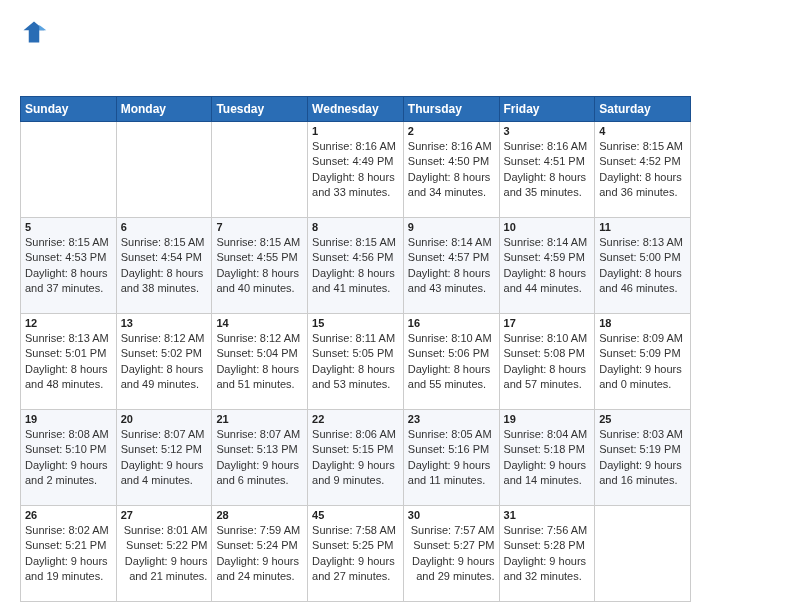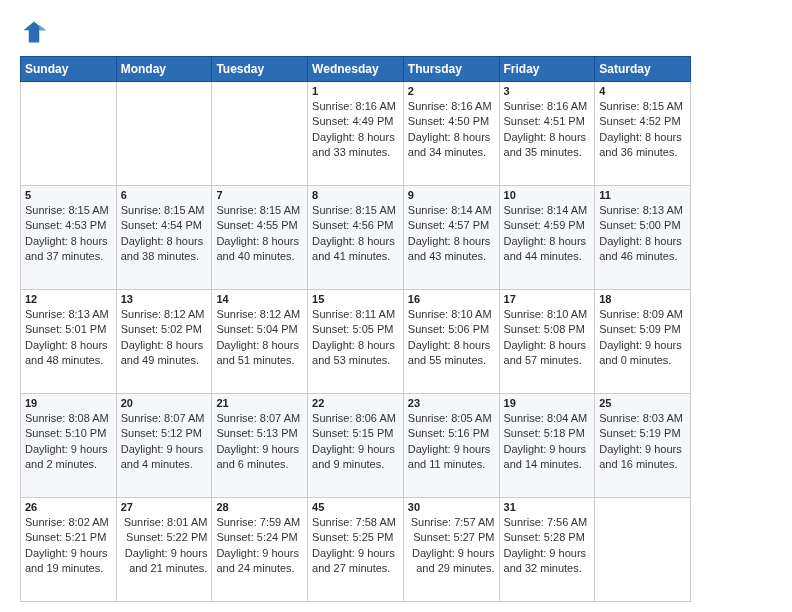--- a/index.html
+++ b/index.html
@@ -9,20 +9,21 @@
       font-family: Arial, Helvetica, sans-serif;
       background: #fff;
       overflow: hidden;
     }
     .page {
       width: 711px;
       height: 612px;
       padding: 18px 20px 10px 20px;
       display: flex;
       flex-direction: column;
+      gap: 40px;
     }
     .header {
       display: flex;
       justify-content: space-between;
       align-items: flex-start;
       margin-bottom: 10px;
     }
     .logo {
       display: flex;
       align-items: center;

